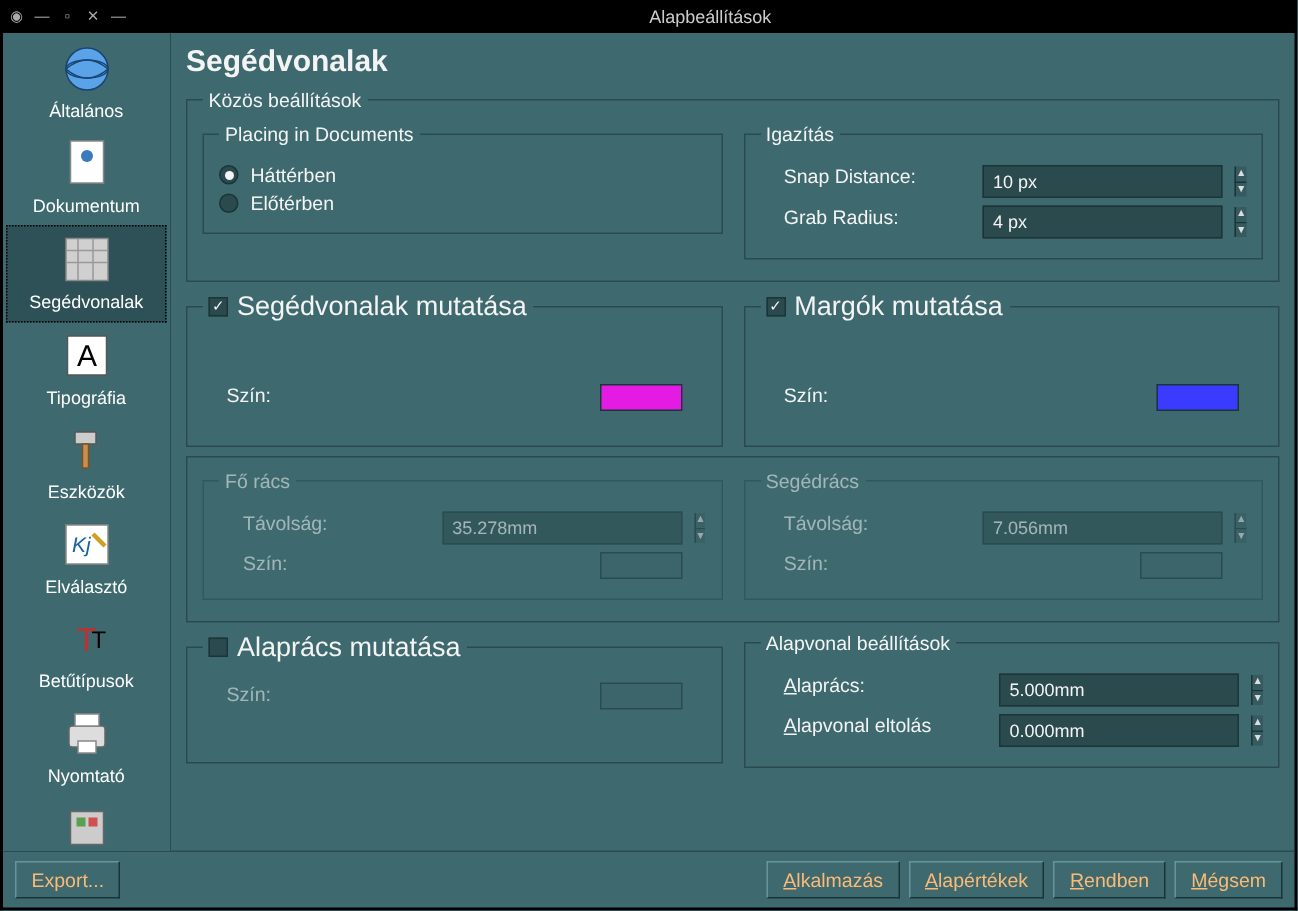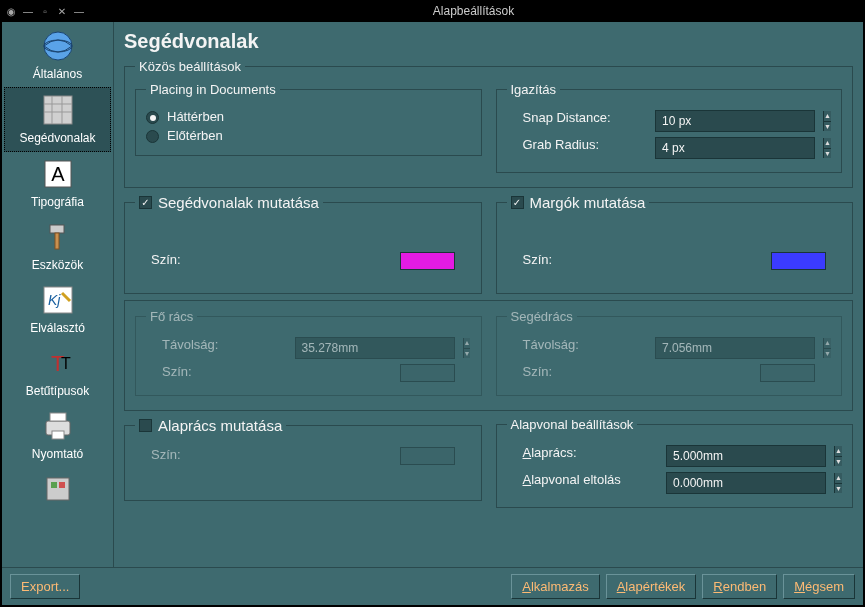--- a/index.html
+++ b/index.html
@@ -15,25 +15,25 @@
 .sidebar::-webkit-scrollbar { width: 10px; }
 .sidebar::-webkit-scrollbar-track { background: #2a4a4e; }
 .sidebar::-webkit-scrollbar-thumb { background: #5a8288; border: 1px solid #2a4a4e; }
 .side-item { display: flex; flex-direction: column; align-items: center; padding: 4px 0 6px 0; cursor: pointer; color: #ffffff; font-size: 12px; gap: 3px; }
 .side-item.selected { background: #2d5156; border: 1px dotted #000; }
 .side-icon { width: 36px; height: 36px; display: flex; align-items: center; justify-content: center; }
 .panel { flex: 1; padding: 8px 10px 0 10px; color: #f4f4f4; overflow: hidden; }
 .panel h2 { font-size: 20px; font-weight: bold; margin-bottom: 6px; color: #f4f4f4; }
 fieldset { border: 1px solid #2a4a4e; margin-bottom: 6px; padding: 8px 10px; position: relative; }
 fieldset.disabled { opacity: 0.55; }
-fieldset > legend { padding: 0 4px; font-size: 15px; color: #f4f4f4; display: flex; align-items: center; gap: 6px; }
+fieldset > legend { padding: 0 4px; font-size: 18px; color: #f4f4f4; display: flex; align-items: center; gap: 6px; }
 .legend-plain { font-size: 13px; }
 .row { display: flex; gap: 14px; }
 .col { flex: 1; }
-.chk, .rdo { display: flex; align-items: flex-end; gap: 8px; font-size: 13px; margin: 4px 0; cursor: pointer; }
+.chk, .rdo { display: flex; align-items: center; gap: 8px; font-size: 13px; margin: 4px 0; cursor: pointer; }
 .chk-box { width: 13px; height: 13px; background: #2a4a4e; border: 1px solid #1a3538; display: flex; align-items: center; justify-content: center; }
 .chk-box.on::after { content: "✓"; font-size: 10px; color: #f4f4f4; line-height: 1; }
 .rdo-box { width: 13px; height: 13px; border-radius: 50%; background: #2a4a4e; border: 1px solid #1a3538; display: flex; align-items: center; justify-content: center; }
 .rdo-box.on::after { content: ""; width: 6px; height: 6px; background: #f4f4f4; border-radius: 50%; }
 .form-row { display: flex; align-items: flex-start; margin: 5px 16px; font-size: 13px; }
 .form-row label { width: 130px; }
 .spin { display: flex; align-items: stretch; background: #2a4a4e; border: 1px solid #1a3538; height: 22px; flex: 1; max-width: 160px; margin-left: auto; }
 .spin input { flex: 1; background: transparent; border: none; color: #f4f4f4; padding: 0 6px; font-size: 12px; outline: none; }
 .spin-bt { width: 14px; display: flex; flex-direction: column; }
 .spin-bt div { flex:1; display:flex; align-items:center; justify-content:center; font-size:7px; color:#ddd; background:#355b60; border-left:1px solid #1a3538; cursor:pointer; }
@@ -68,20 +68,29 @@
     <div class="side-icon">
               <svg width="34" height="34" viewBox="0 0 34 34">
                 <circle cx="17" cy="17" r="14" fill="#5aa3e8" stroke="#1a4470" stroke-width="1"></circle>
                 <ellipse cx="17" cy="17" rx="14" ry="6" fill="none" stroke="#1a4470"></ellipse>
                 <path d="M3 17 Q17 5 31 17" stroke="#1a4470" fill="none"></path>
                 <path d="M3 17 Q17 29 31 17" stroke="#1a4470" fill="none"></path>
               </svg>
             </div>
     <span>Általános</span>
   </div>
+  <div class="side-item">
+    <div class="side-icon">
+              <svg width="30" height="34" viewBox="0 0 30 34">
+                <rect x="4" y="2" width="22" height="28" fill="#fff" stroke="#888"></rect>
+                <circle cx="15" cy="12" r="4" fill="#3a7abf"></circle>
+              </svg>
+            </div>
+    <span>Dokumentum</span>
+  </div>
   <div class="side-item selected">
     <div class="side-icon">
               <svg width="32" height="32" viewBox="0 0 32 32">
                 <rect x="2" y="2" width="28" height="28" fill="#d0d0d0" stroke="#888"></rect>
                 <line x1="2" y1="10" x2="30" y2="10" stroke="#999"></line>
                 <line x1="2" y1="18" x2="30" y2="18" stroke="#999"></line>
                 <line x1="10" y1="2" x2="10" y2="30" stroke="#999"></line>
                 <line x1="20" y1="2" x2="20" y2="30" stroke="#999"></line>
               </svg>
             </div>

